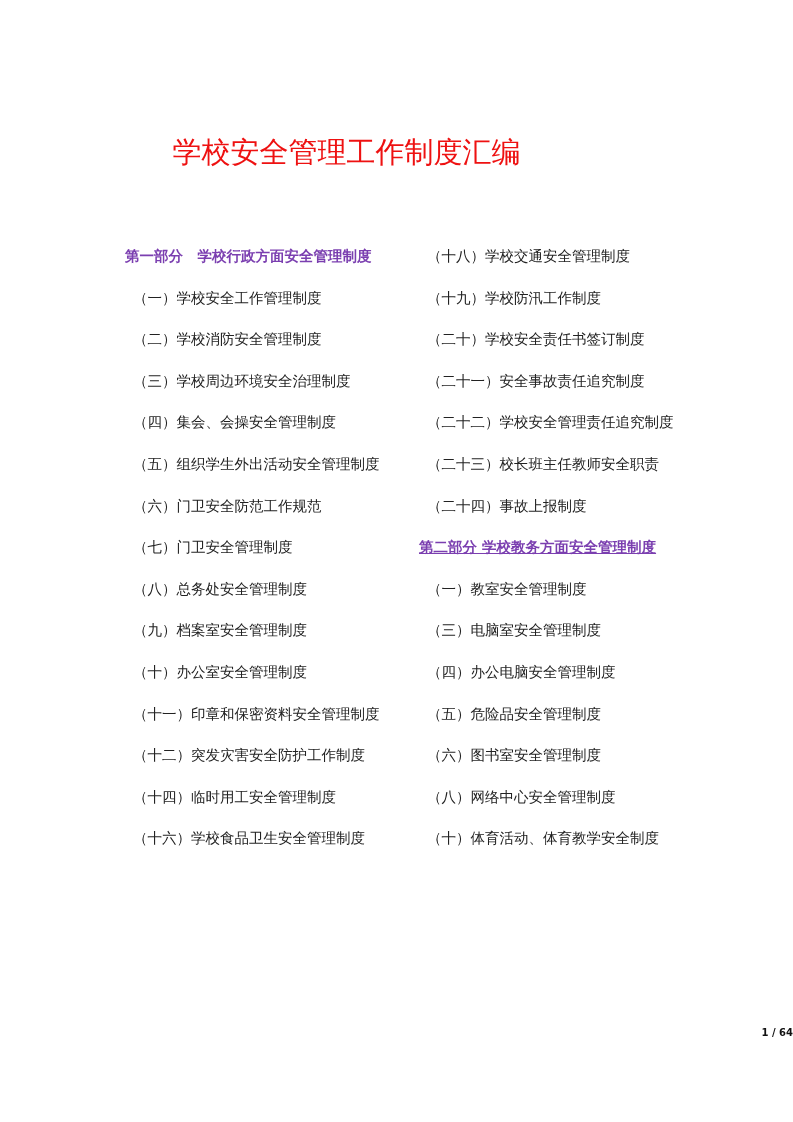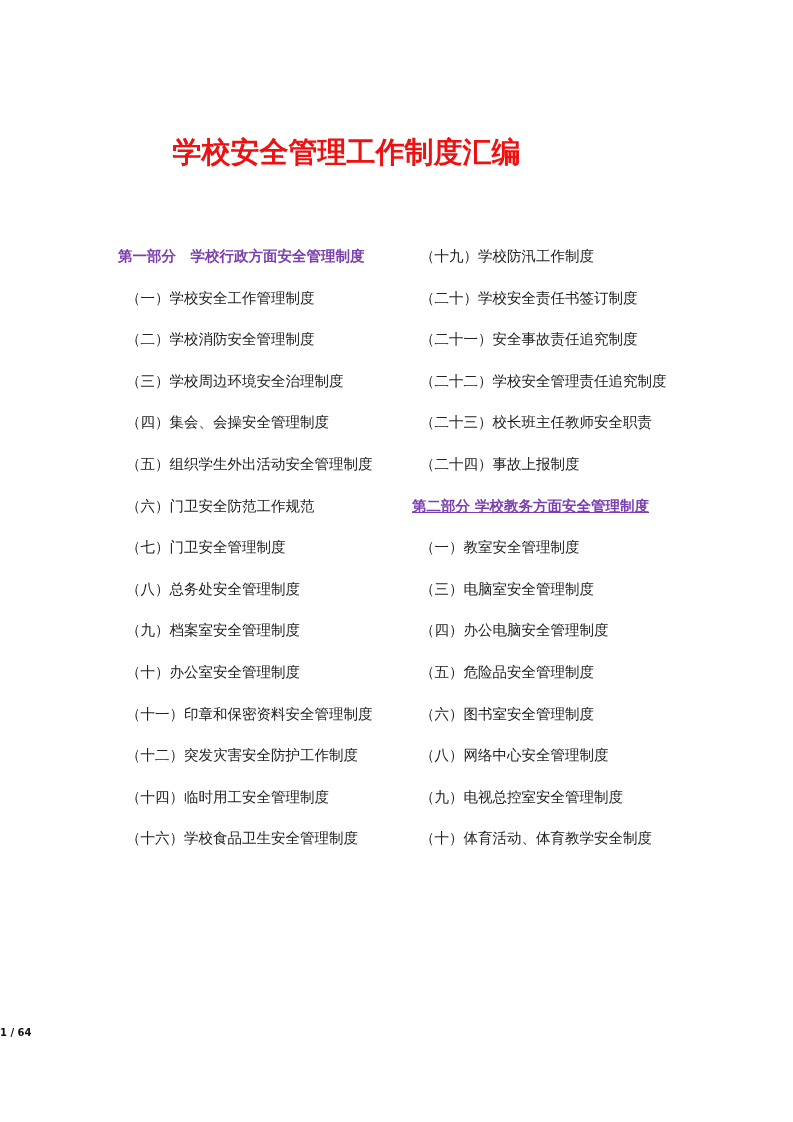--- a/index.html
+++ b/index.html
@@ -15,52 +15,53 @@
       font-family: "DejaVu Sans", "Liberation Sans", sans-serif;
       color: #222222;
     }
     .page-title {
       position: absolute;
       top: 132px;
       left: 0;
       width: 693px;
       text-align: center;
       font-size: 29px;
-      font-weight: bold;
+      font-weight: normal;
       color: #ee1111;
       letter-spacing: 0px;
       line-height: 40px;
     }
     .col {
       position: absolute;
       top: 242px;
     }
     .col-left { left: 118px; width: 285px; }
     .col-right { left: 412px; width: 300px; }
     .entry {
       height: 41.6px;
       line-height: 28px;
       font-size: 14.5px;
       white-space: nowrap;
       color: #222222;
+      margin-left: 7px;
     }
     .entry.item { padding-left: 8px; }
     .entry.section {
       color: #7b3fb0;
       font-weight: bold;
       font-size: 14.5px;
     }
     .col-right .entry.item { padding-left: 8px; }
     .col-right .entry.section { padding-left: 0px; text-decoration: underline; }
     .page-number {
       position: absolute;
       top: 1027px;
       left: 0;
       width: 793px;
-      text-align: left;
+      text-align: right;
       font-size: 10px;
       font-weight: bold;
       color: #111111;
     }
   </style>
 </head>
 <body>
 
 <div>
 
@@ -78,32 +79,32 @@
     <div class="entry item">（八）总务处安全管理制度</div>
     <div class="entry item">（九）档案室安全管理制度</div>
     <div class="entry item">（十）办公室安全管理制度</div>
     <div class="entry item">（十一）印章和保密资料安全管理制度</div>
     <div class="entry item">（十二）突发灾害安全防护工作制度</div>
     <div class="entry item">（十四）临时用工安全管理制度</div>
     <div class="entry item">（十六）学校食品卫生安全管理制度</div>
   </div>
 
   <div class="col col-right">
+    <div class="entry item">（十八）学校交通安全管理制度</div>
     <div class="entry item">（十九）学校防汛工作制度</div>
     <div class="entry item">（二十）学校安全责任书签订制度</div>
     <div class="entry item">（二十一）安全事故责任追究制度</div>
     <div class="entry item">（二十二）学校安全管理责任追究制度</div>
     <div class="entry item">（二十三）校长班主任教师安全职责</div>
     <div class="entry item">（二十四）事故上报制度</div>
     <div class="entry section">第二部分  学校教务方面安全管理制度</div>
     <div class="entry item">（一）教室安全管理制度</div>
     <div class="entry item">（三）电脑室安全管理制度</div>
     <div class="entry item">（四）办公电脑安全管理制度</div>
     <div class="entry item">（五）危险品安全管理制度</div>
     <div class="entry item">（六）图书室安全管理制度</div>
     <div class="entry item">（八）网络中心安全管理制度</div>
-    <div class="entry item">（九）电视总控室安全管理制度</div>
     <div class="entry item">（十）体育活动、体育教学安全制度</div>
   </div>
 
   <div class="page-number">1 / 64</div>
 
 </div>
 
 </body></html>

